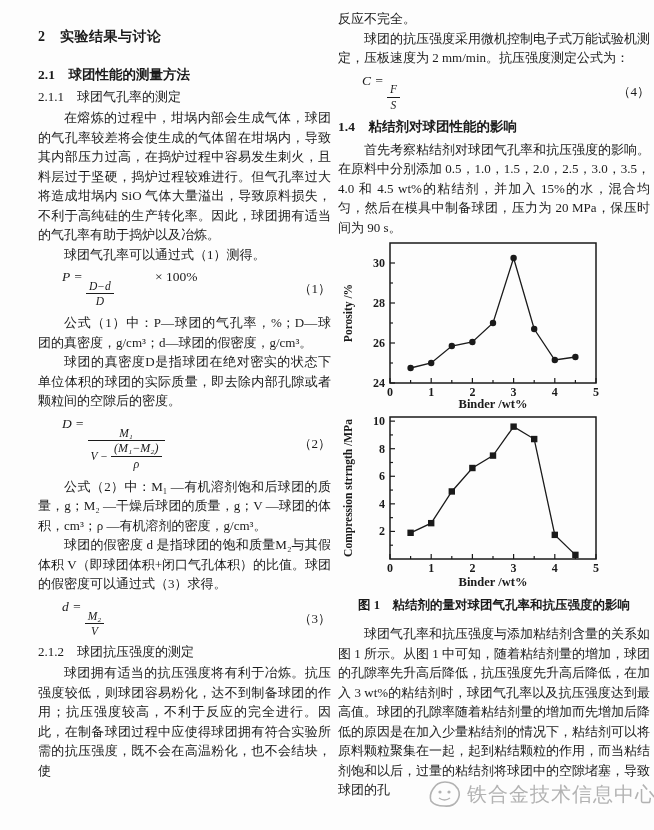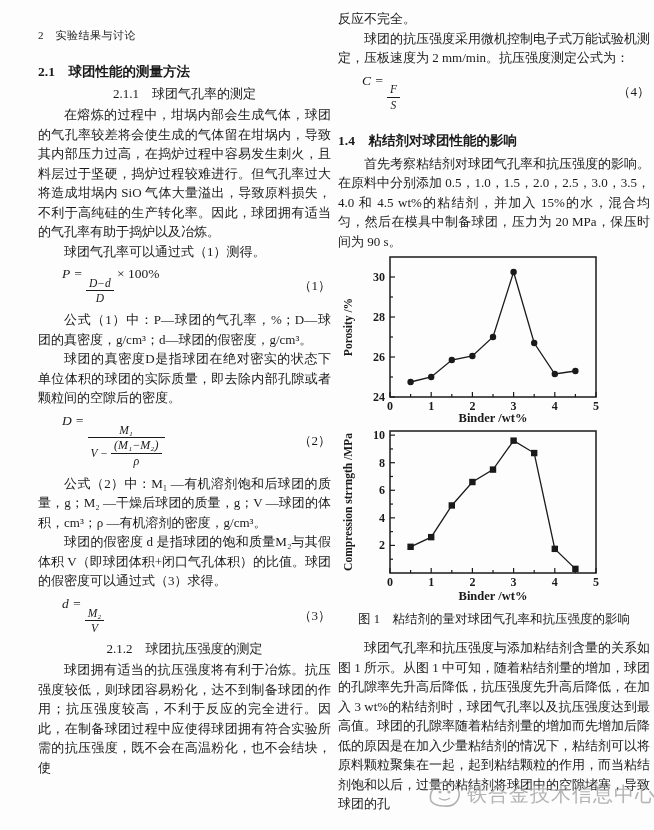--- a/index.html
+++ b/index.html
@@ -5,40 +5,40 @@
   html,body{margin:0;padding:0;background:#e9e9e9;}
   .page{
     position:relative;width:654px;height:830px;margin:0 auto;
     background:#fdfdfd;overflow:hidden;
     font-family:"Liberation Serif","DejaVu Serif",serif;
     color:#1a1a1a;
   }
   .col{position:absolute;top:16px;}
   .col-left{left:38px;width:293px;}
   .col-right{left:338px;width:312px;}
-  .h1{font-size:11px;font-weight:normal;margin:12px 0 20px 0;letter-spacing:.5px;}
-  .h2{font-size:13.5px;font-weight:bold;margin:20px 0 4px 0;}
-  .h3{font-size:13px;margin:0 0 2px 0;text-align:center;}
+  .h1{font-size:14px;font-weight:bold;margin:12px 0 20px 0;letter-spacing:.5px;}
+  .h2{font-size:13.5px;font-weight:bold;margin:6px 0 4px 0;}
+  .h3{font-size:13px;margin:0 0 2px 0;}
   p{font-size:13px;line-height:19.5px;margin:0;text-align:justify;}
   p.ind{text-indent:2em;}
   p.cut{margin-top:-7px;}
   .eqrow{display:flex;align-items:center;margin:5px 0;padding-left:24px;font-size:13.5px;}
   .eq{font-style:italic;}
-  .eq .rm{font-style:normal;}
+  .eq .rm{font-style:normal;margin-left:38px;}
   .eqno{margin-left:auto;font-style:normal;font-size:13px;}
   .frac{display:inline-flex;flex-direction:column;text-align:center;vertical-align:-0.75em;line-height:1.25;font-size:11.5px;}
   .frac .num{border-bottom:1px solid #1a1a1a;padding:0 3px;}
   .frac .den{padding:0 3px;}
   .den-row{display:inline-flex;align-items:center;gap:3px;}
   .frac.inner{font-size:12px;vertical-align:middle;}
   figure{margin:0;}
   svg.chart{display:block;}
   .tk{font:bold 12px "Liberation Serif","DejaVu Serif",serif;fill:#1a1a1a;}
   .ax{font:bold 12.5px "Liberation Serif","DejaVu Serif",serif;fill:#1a1a1a;}
-  figcaption{font-size:12.5px;font-weight:normal;text-align:center;margin:6px 0 10px 0;}
+  figcaption{font-size:12.5px;font-weight:bold;text-align:center;margin:6px 0 10px 0;}
   .watermark{
     position:absolute;left:428px;top:779px;display:flex;align-items:center;gap:5px;
     color:#a6a6a6;font-size:20px;letter-spacing:1px;opacity:.85;white-space:nowrap;
   }
 </style>
 </head>
 <body>
 
 <div class="page">
 

